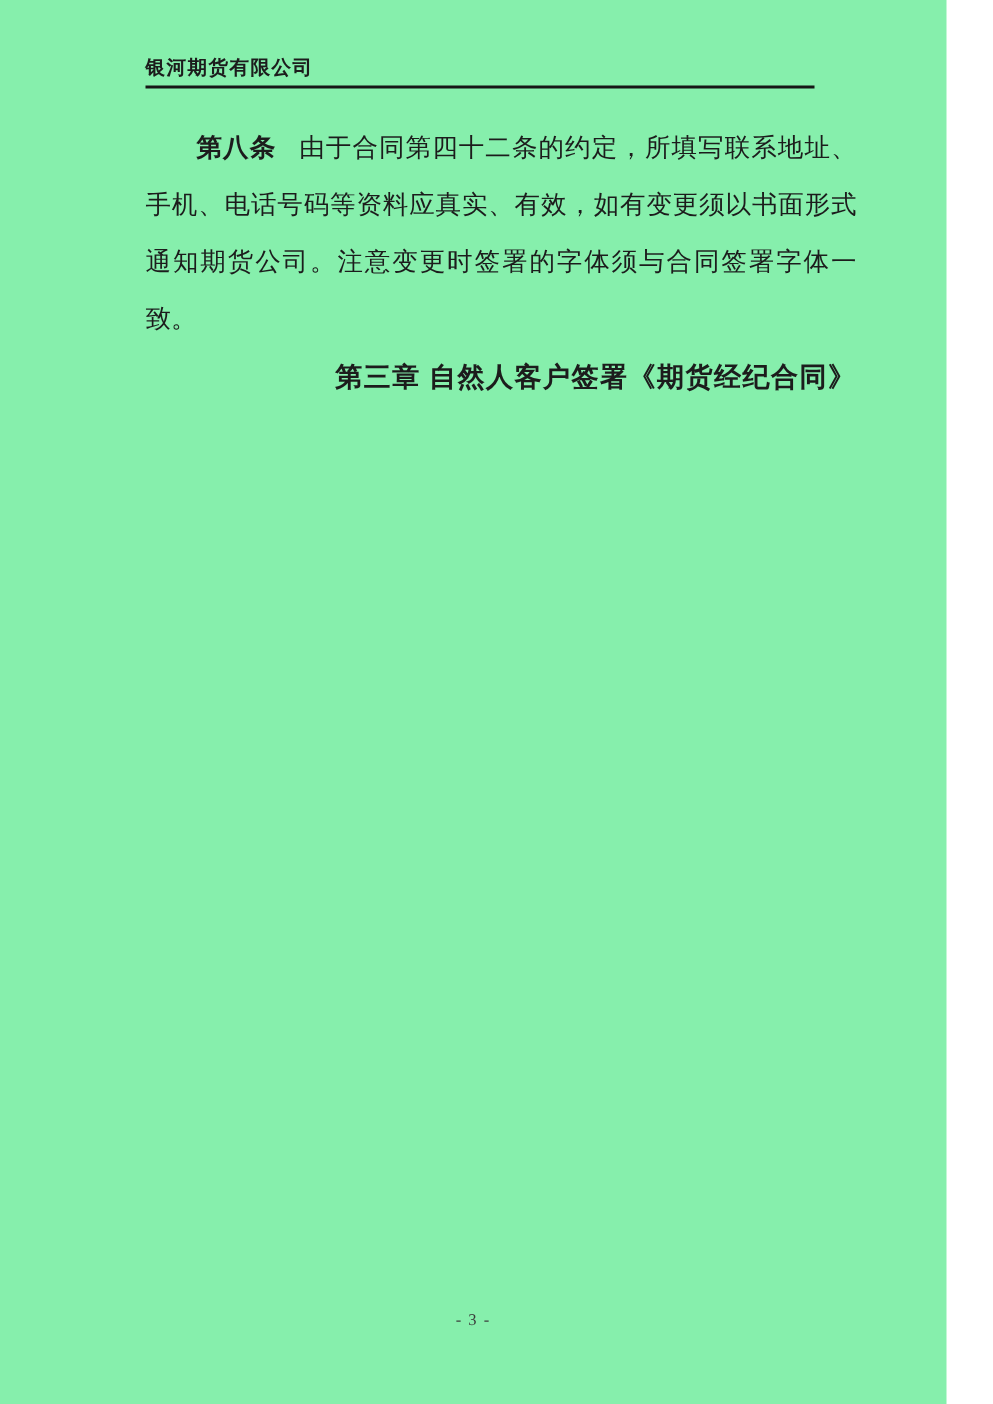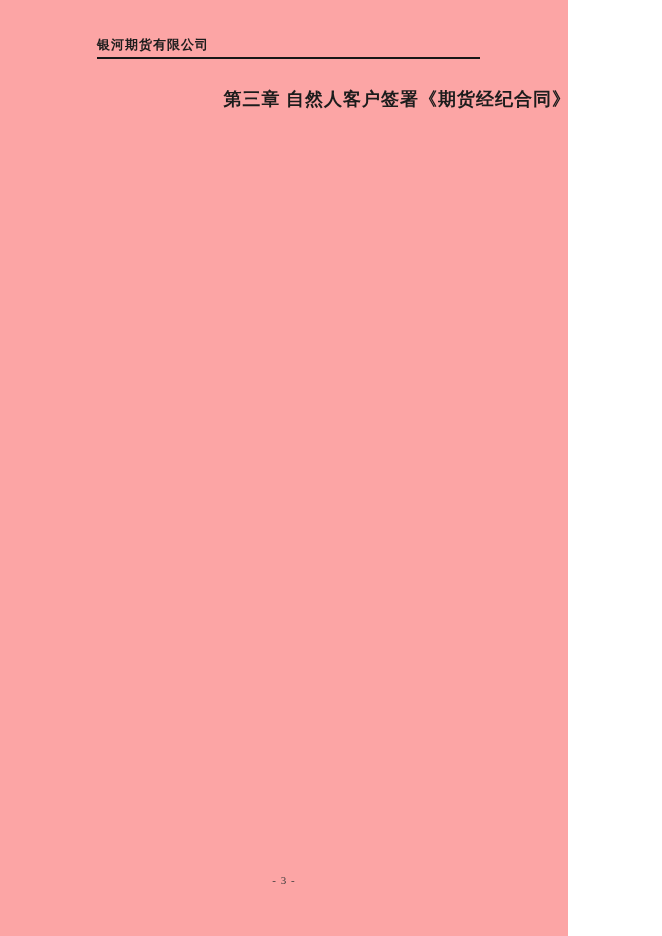--- a/index.html
+++ b/index.html
@@ -1,21 +1,21 @@
 <!DOCTYPE html>
 <html><head>
 <meta charset="utf-8">
 <style>
   * { box-sizing: border-box; }
   html, body { margin: 0; padding: 0; background: #ffffff; }
   .page {
     position: relative;
-    width: 568px;
+    width: 631px;
     height: 936px;
-    background: #fca5a5;
+    background: #86efac;
     font-family: "Liberation Serif", "DejaVu Serif", serif;
     color: #1c1c1c;
     overflow: hidden;
   }
   .header {
     position: absolute;
     top: 36px;
     left: 97px;
     right: 88px;
   }
@@ -74,20 +74,21 @@
 
 <div class="page">
 
   <div class="header">
     <div class="header-company">银河期货有限公司</div>
     <div class="header-rule"></div>
   </div>
 
   <div class="doc-body">
 
+    <p class="para"><span class="article-label">第八条</span><span>由于合同第四十二条的约定，所填写联系地址、手机、电话号码等资料应真实、有效，如有变更须以书面形式通知期货公司。注意变更时签署的字体须与合同签署字体一致。</span></p>
 
 
     <h2 class="chapter-heading">第三章 自然人客户签署《期货经纪合同》</h2>
 
 
   </div>
 
   <div class="footer">
     <span>- 3 -</span>
   </div>

